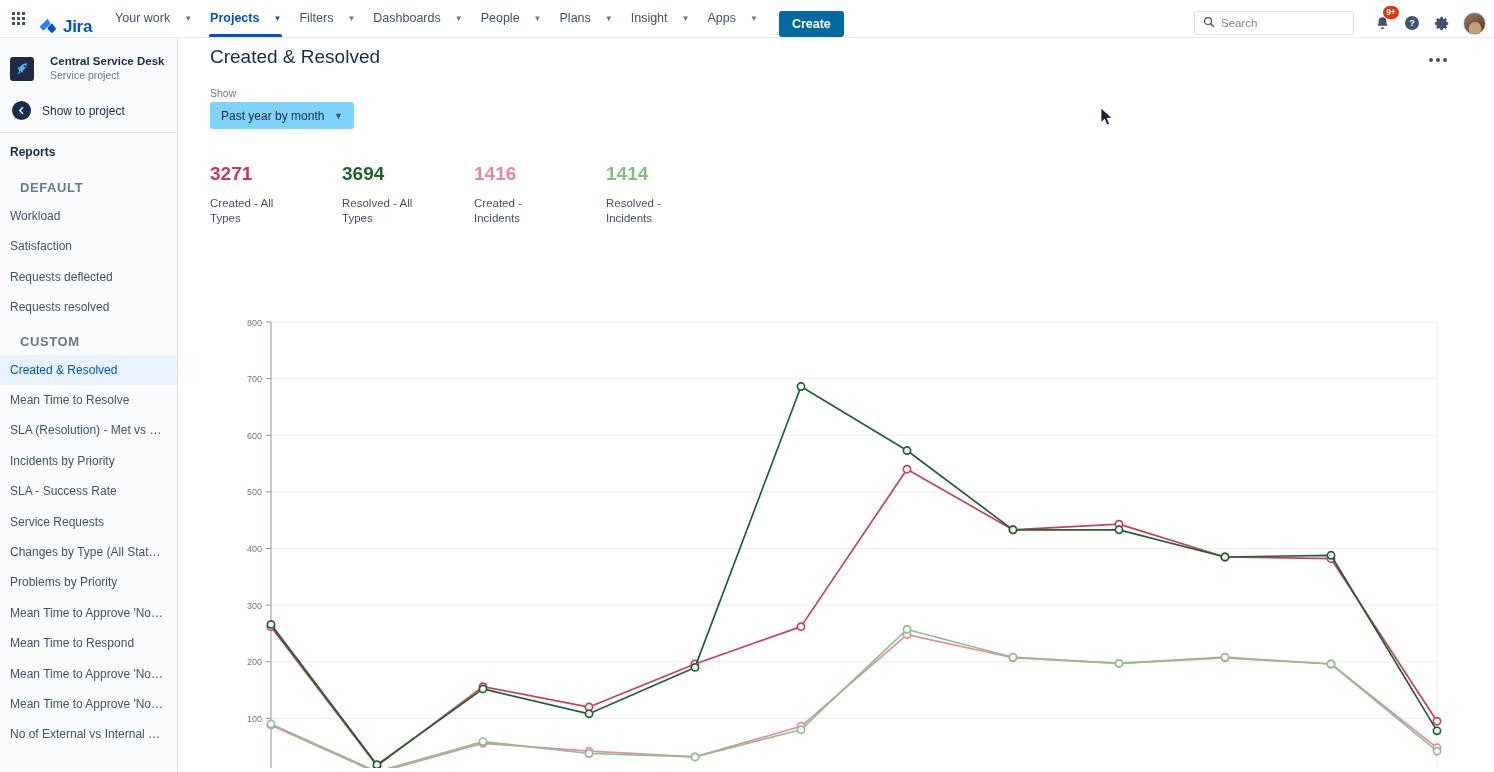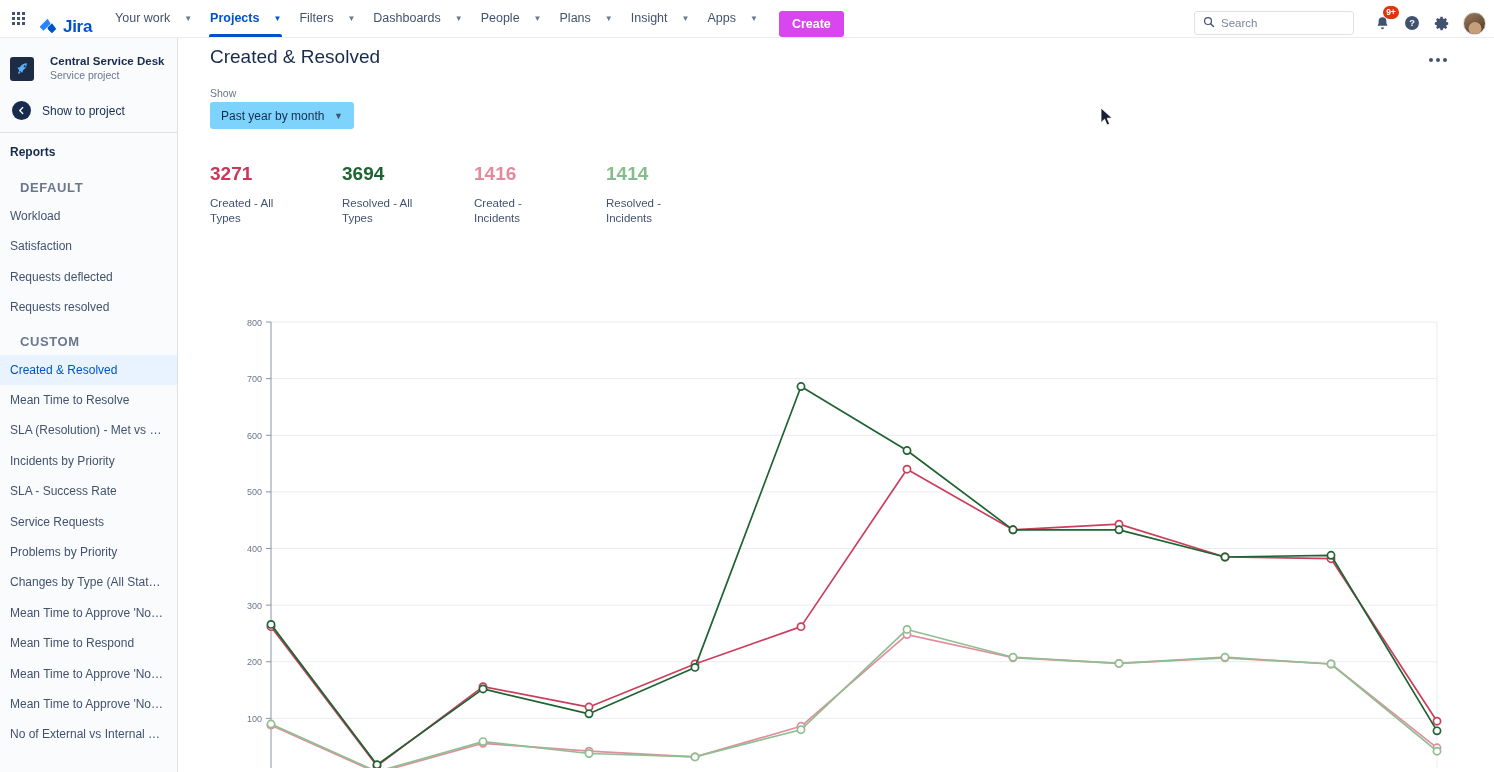--- a/index.html
+++ b/index.html
@@ -51,21 +51,21 @@
   .nav-item.active { color: #0052cc; font-weight: 600; }
   .nav-item.active::after {
     content: ""; position: absolute; left: 8px; right: 8px; bottom: 0;
     height: 3px; background: #0052cc; border-radius: 2px 2px 0 0;
   }
   .chev { font-size: 8px; color: #6b778c; line-height: 1; position: relative; top: 1px; }
   .nav-item.active .chev { color: #0052cc; }
 
   .create-btn {
     margin-left: 12px;
-    background: #d946ef; color: #fff;
+    background: #0369a1; color: #fff;
     font-size: 12.5px; font-weight: 600;
     border: none; border-radius: 3px;
     padding: 6px 13px; cursor: pointer;
   }
 
   .nav-right {
     margin-left: auto; display: flex; align-items: center; gap: 2px;
     padding-right: 8px;
   }
   .search-box {
@@ -331,22 +331,22 @@
   <div class="sb-item">Requests deflected</div>
   <div class="sb-item">Requests resolved</div>
 
   <div class="sb-group">CUSTOM</div>
   <div class="sb-item sel">Created &amp; Resolved</div>
   <div class="sb-item">Mean Time to Resolve</div>
   <div class="sb-item">SLA (Resolution) - Met vs Bre...</div>
   <div class="sb-item">Incidents by Priority</div>
   <div class="sb-item">SLA - Success Rate</div>
   <div class="sb-item">Service Requests</div>
+  <div class="sb-item">Changes by Type (All Statuses)</div>
   <div class="sb-item">Problems by Priority</div>
-  <div class="sb-item">Changes by Type (All Statuses)</div>
   <div class="sb-item">Mean Time to Approve 'Norm...</div>
   <div class="sb-item">Mean Time to Respond</div>
   <div class="sb-item">Mean Time to Approve 'Norm...</div>
   <div class="sb-item">Mean Time to Approve 'Norm...</div>
   <div class="sb-item">No of External vs Internal Ser...</div>
 </div>
 
 <div id="main">
   <div class="page-title">Created &amp; Resolved</div>
 

